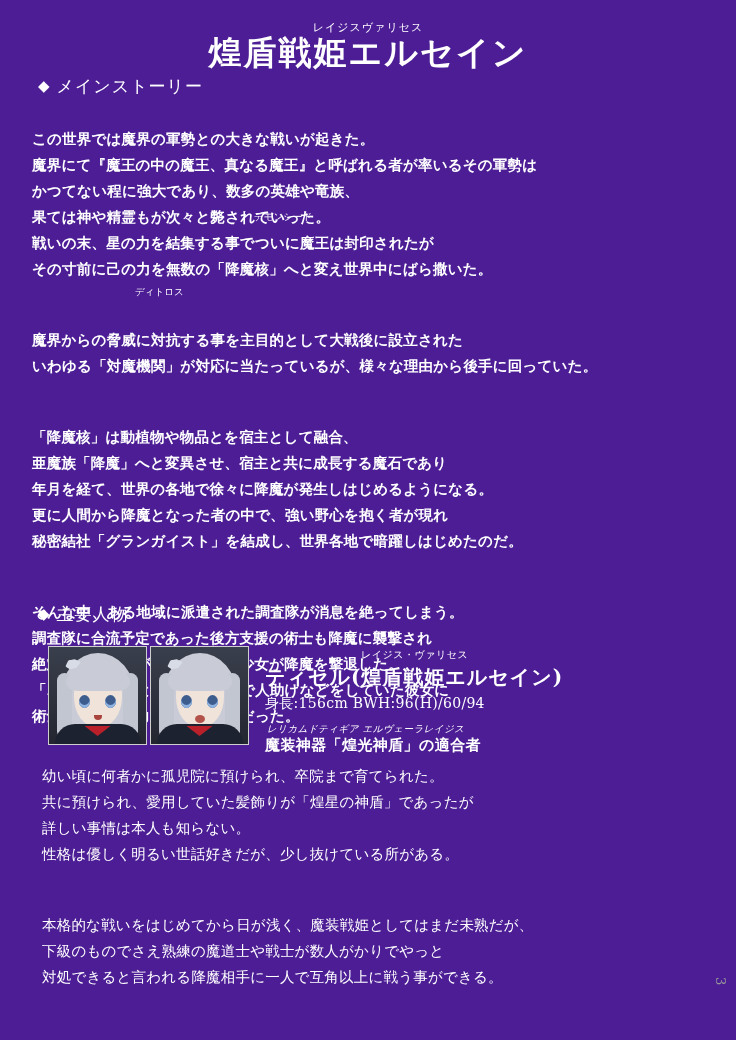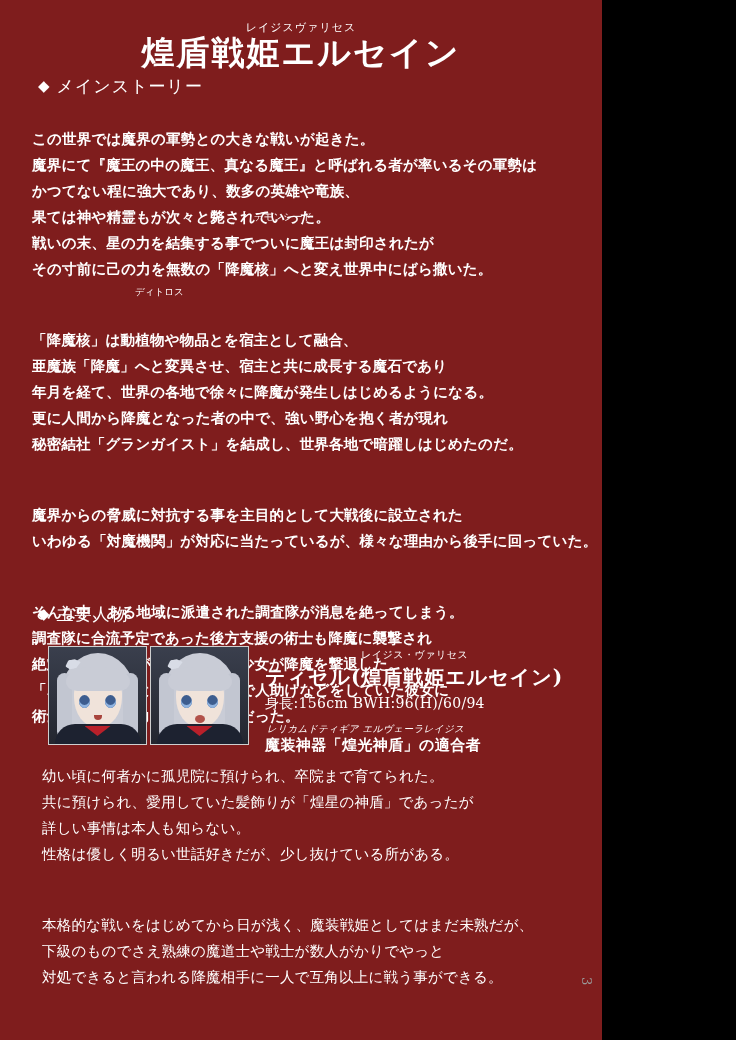--- a/index.html
+++ b/index.html
@@ -11,23 +11,23 @@
     width: 736px;
     height: 1040px;
     position: relative;
     font-family: "DejaVu Serif", "Liberation Serif", serif;
     color: #ffffff;
     overflow: hidden;
   }
   .page {
     position: absolute;
     left: 0; top: 0;
-    width: 602px;
+    width: 736px;
     height: 1040px;
-    background: #7f1d1d;
+    background: #4c1d95;
   }
 
   
   .title-block {
     text-align: center;
     margin-top: 22px;
     position: relative;
   }
   .title-ruby {
     font-size: 11px;
@@ -284,27 +284,27 @@
     <span class="diamond">◆</span><span>メインストーリー</span>
   </div>
 
   <div class="story body-text">
     <p>この世界では魔界の軍勢との大きな戦いが起きた。
 魔界にて『魔王の中の魔王、真なる魔王』と呼ばれる者が率いるその軍勢は
 かつてない程に強大であり、数多の英雄や竜族、
 果ては神や精霊もが次々と斃されていった。
 戦いの末、星の力を結集する事でついに魔王は封印されたが
 その寸前に己の力を無数の「降魔核」へと変え世界中にばら撒いた。</p>
+    <p>魔界からの脅威に対抗する事を主目的として大戦後に設立された
+いわゆる「対魔機関」が対応に当たっているが、様々な理由から後手に回っていた。</p>
     <p>「降魔核」は動植物や物品とを宿主として融合、
 亜魔族「降魔」へと変異させ、宿主と共に成長する魔石であり
 年月を経て、世界の各地で徐々に降魔が発生しはじめるようになる。
 更に人間から降魔となった者の中で、強い野心を抱く者が現れ
 秘密結社「グランガイスト」を結成し、世界各地で暗躍しはじめたのだ。</p>
-    <p>魔界からの脅威に対抗する事を主目的として大戦後に設立された
-いわゆる「対魔機関」が対応に当たっているが、様々な理由から後手に回っていた。</p>
     <p>そんな中、ある地域に派遣された調査隊が消息を絶ってしまう。
 調査隊に合流予定であった後方支援の術士も降魔に襲撃され
 絶対絶命となるが、突如現れた少女が降魔を撃退した。
 「エルセイン」と名乗り、現地で人助けなどをしていた彼女に
 術士は臨時の協力を依頼するのだった。</p>
   </div>
 
   <div style="position:absolute; left:254px; top:211px; font-size:9.5px; font-family:'DejaVu Sans','Liberation Sans',sans-serif;">デモンシード</div>
   <div style="position:absolute; left:135px; top:286px; font-size:9.5px; font-family:'DejaVu Sans','Liberation Sans',sans-serif;">ディトロス</div>
 

